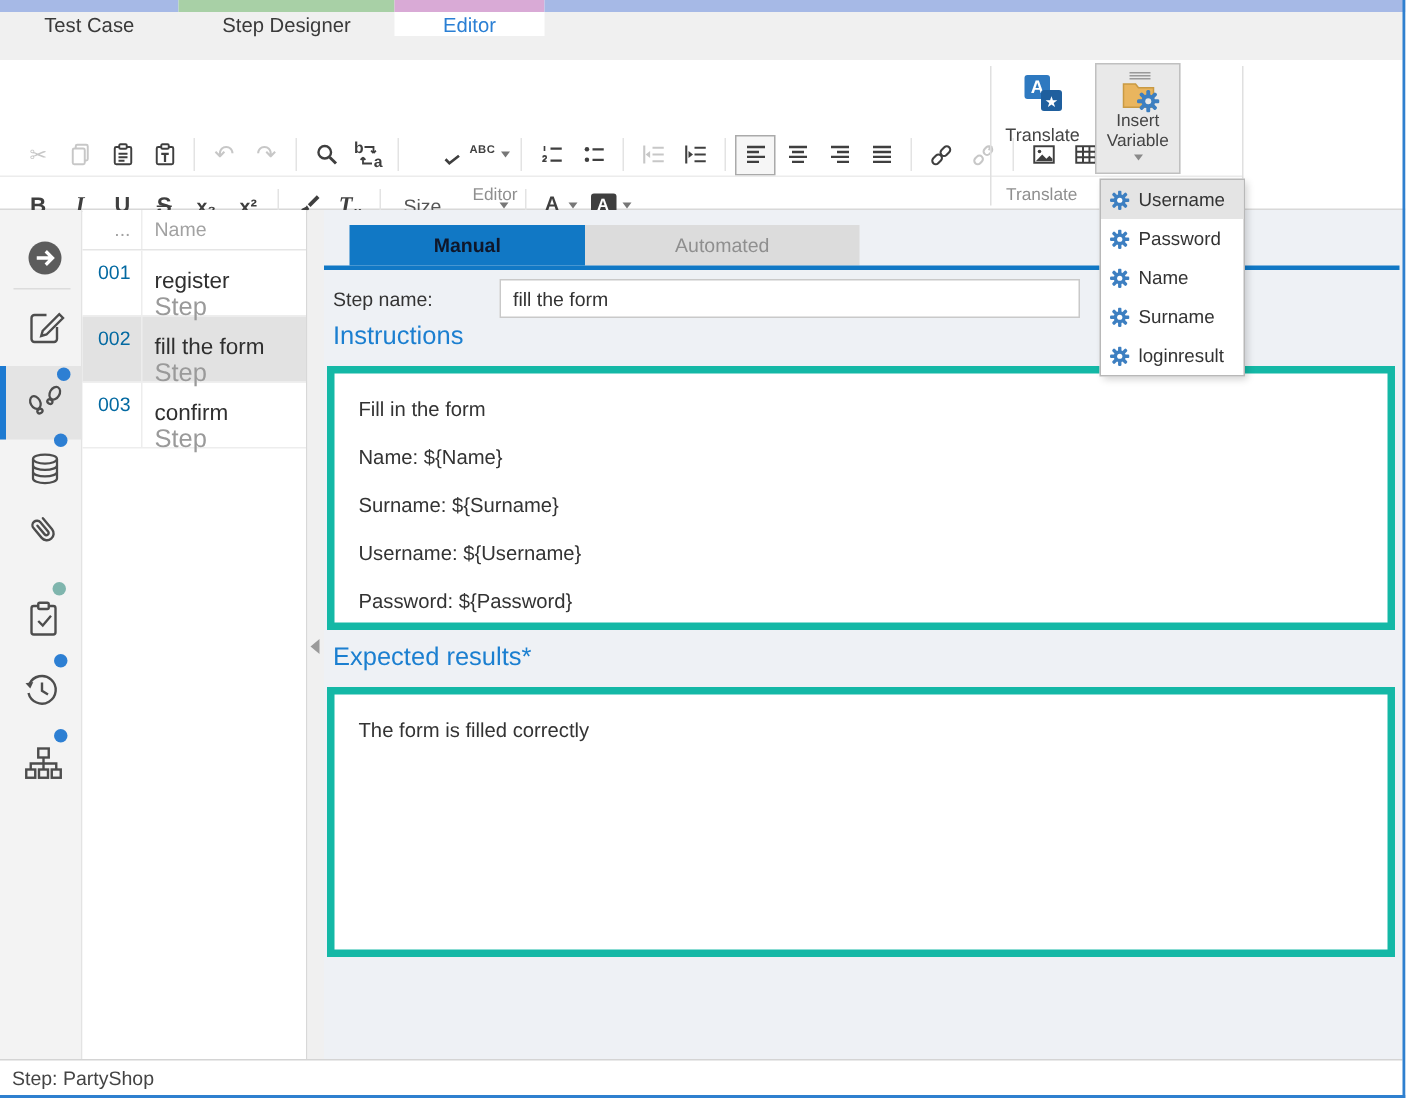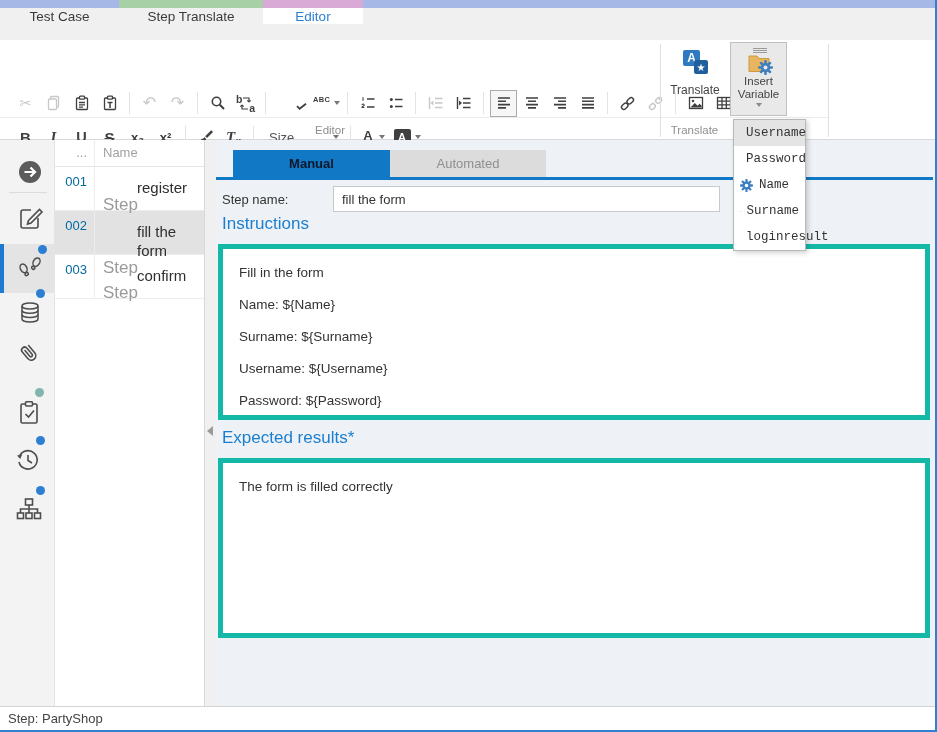--- a/index.html
+++ b/index.html
@@ -60,21 +60,21 @@
   .glabel.editor { left:0; width:660px; }
   .glabel.translate { left:661px; width:67px; }
   .gsep { position:absolute; top:4px; bottom:2px; width:1px; background:#e0e0e0; }
   .translate-btn { position:absolute; left:663px; top:2px; width:64px; height:74px; display:flex; flex-direction:column; align-items:center; padding-top:6px; }
   .translate-btn .lbl { font-size:12px; color:#444; margin-top:5px; }
   .ivar-btn { position:absolute; left:730px; top:2px; width:57px; height:74px; background:#e9e9e9; border:1px solid #c0c0c0; display:flex; flex-direction:column; align-items:center; padding-top:4px; }
   .ivar-btn .lbl { font-size:11.5px; color:#444; line-height:13px; text-align:center; }
   .ivar-btn .caret { margin:2px 0 0 0; border-top-color:#8a8a8a; }
 
   
-  .var-menu { position:absolute; left:733px; top:119px; width:73px; background:#fff; border:1px solid #b8b8b8; box-shadow:2px 2px 5px rgba(0,0,0,.18); z-index:50;font-family:Liberation Mono, monospace; }
+  .var-menu { position:absolute; left:733px; top:119px; width:97px; background:#fff; border:1px solid #b8b8b8; box-shadow:2px 2px 5px rgba(0,0,0,.18); z-index:50; }
   .var-item { height:26px; display:flex; align-items:center; gap:6px; padding:0 6px; font-size:12.5px; color:#333; }
   .var-item.hl { background:#e4e4e4; }
 
   
   .workspace { position:absolute; top:140px; left:0; width:937px; height:566px; }
   .sidebar { position:absolute; left:0; top:0; width:55px; height:566px; background:#f3f3f3; border-right:1px solid #e3e3e3; }
   .sb-ic { position:absolute; color:#4d4d4d; }
   .sb-div { position:absolute; left:9px; top:52px; width:38px; height:1px; background:#dcdcdc; }
   .sb-sel { position:absolute; left:0; top:104px; width:55px; height:49px; background:#e4e4e4; }
   .sb-sel .bar { position:absolute; left:0; top:0; width:4px; height:49px; background:#1d7ad1; }
@@ -82,31 +82,31 @@
   .dot.blue { background:#2d7fd3; }
   .dot.teal { background:#7fb5ad; }
 
   .steps { position:absolute; left:55px; top:0; width:150px; height:566px; background:#fff; border-right:1px solid #d8d8d8; }
   .steps-head { height:27px; display:flex; border-bottom:1px solid #e5e5e5; color:#a2a2a2; font-size:13px; }
   .col-num { width:40px; text-align:right; padding:5px 7px 0 0; border-right:1px solid #ededed; }
   .col-name { flex:1; padding:5px 0 0 8px; }
   .step-row { height:44px; display:flex; border-bottom:1px solid #ededed; cursor:default; }
   .step-row .col-num { color:#0369a1; padding-top:7px; }
   .step-row.sel { background:#e2e2e2; }
-  .step-nm { font-size:15px; color:#2f2f2f; padding-top:6px; line-height:19px;margin-left:34px; }
+  .step-nm { font-size:15px; color:#2f2f2f; padding-top:6px; line-height:19px; }
   .step-ty { font-size:17px; color:#9a9a9a; line-height:15px; }
 
   .splitter { position:absolute; left:205px; top:0; width:11px; height:566px; background:#f0f0f0; }
   .splitter .tri { position:absolute; left:2px; top:286px; width:0; height:0; border-top:5px solid transparent; border-bottom:5px solid transparent; border-right:6px solid #9a9a9a; }
 
   .panel { position:absolute; left:216px; top:0; width:721px; height:566px; background:#eef1f5; }
   .mode-tabs { position:absolute; left:17px; top:10px; height:27px; display:flex; }
   .mode-tab { height:27px; display:flex; align-items:center; justify-content:center; font-size:13px; cursor:default; }
   .mode-tab.active { width:157px; background:#1178c5; color:#0f172a; font-weight:bold; }
-  .mode-tab.inactive { width:156px; background:#dcdcdc; color:#8f8f8f; }
+  .mode-tab.inactive { width:183px; background:#dcdcdc; color:#8f8f8f; }
   .mode-underline { position:absolute; left:0; top:37px; width:717px; height:3px; background:#1178c5; }
   .sn-label { position:absolute; left:6px; top:52px; font-size:13px; color:#333; }
   .sn-input { position:absolute; left:117px; top:46px; width:387px; height:26px; border:1px solid #c9c9c9; background:#fff; font-size:13px; padding:0 8px; font-family:inherit; color:#333; }
   .sec-title { position:absolute; left:6px; font-size:17px; color:#1b7fd0; }
   .sec-title.instr { top:74px; }
   .sec-title.exp { top:288px; }
   .sec-box { position:absolute; left:2px; width:712px; background:#fff; border:5px solid #14b8a6; padding:15px 16px; }
   .sec-box.instr { top:104px; height:176px; }
   .sec-box.exp { top:318px; height:180px; }
   .sec-box p { font-size:13.5px; color:#333; margin:0 0 15px 0; line-height:17px; }
@@ -119,21 +119,21 @@
 
 <div class="top-strip">
   <div class="strip-seg1"></div>
   <div class="strip-seg2"></div>
   <div class="strip-seg3"></div>
   <div class="strip-seg4"></div>
 </div>
 
 <div class="tab-bar">
   <div class="app-tab t1">Test Case</div>
-  <div class="app-tab t2">Step Translate</div>
+  <div class="app-tab t2">Step Designer</div>
   <div class="app-tab t3">Editor</div>
 </div>
 
 <div class="ribbon">
 
   <div class="trow r1">
     <div class="tbtn disabled">
       <span style="font-size:14px;">✂</span>
     </div>
     <div class="tbtn disabled">

